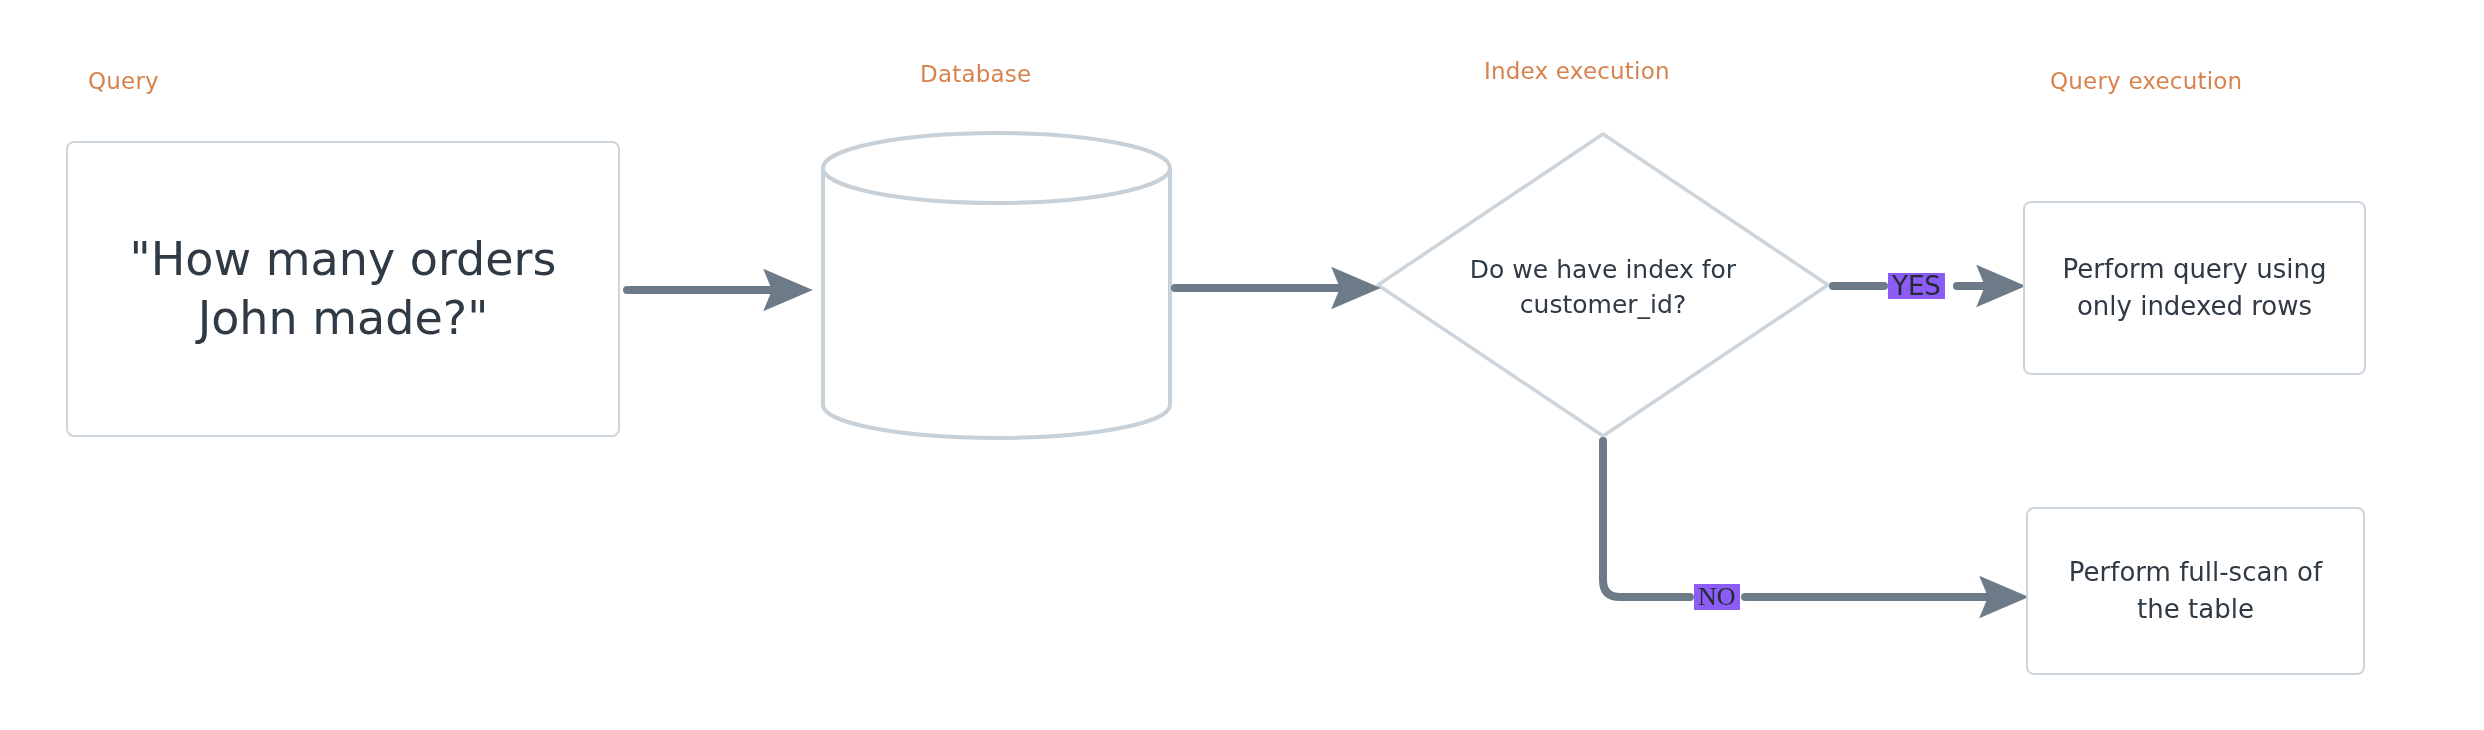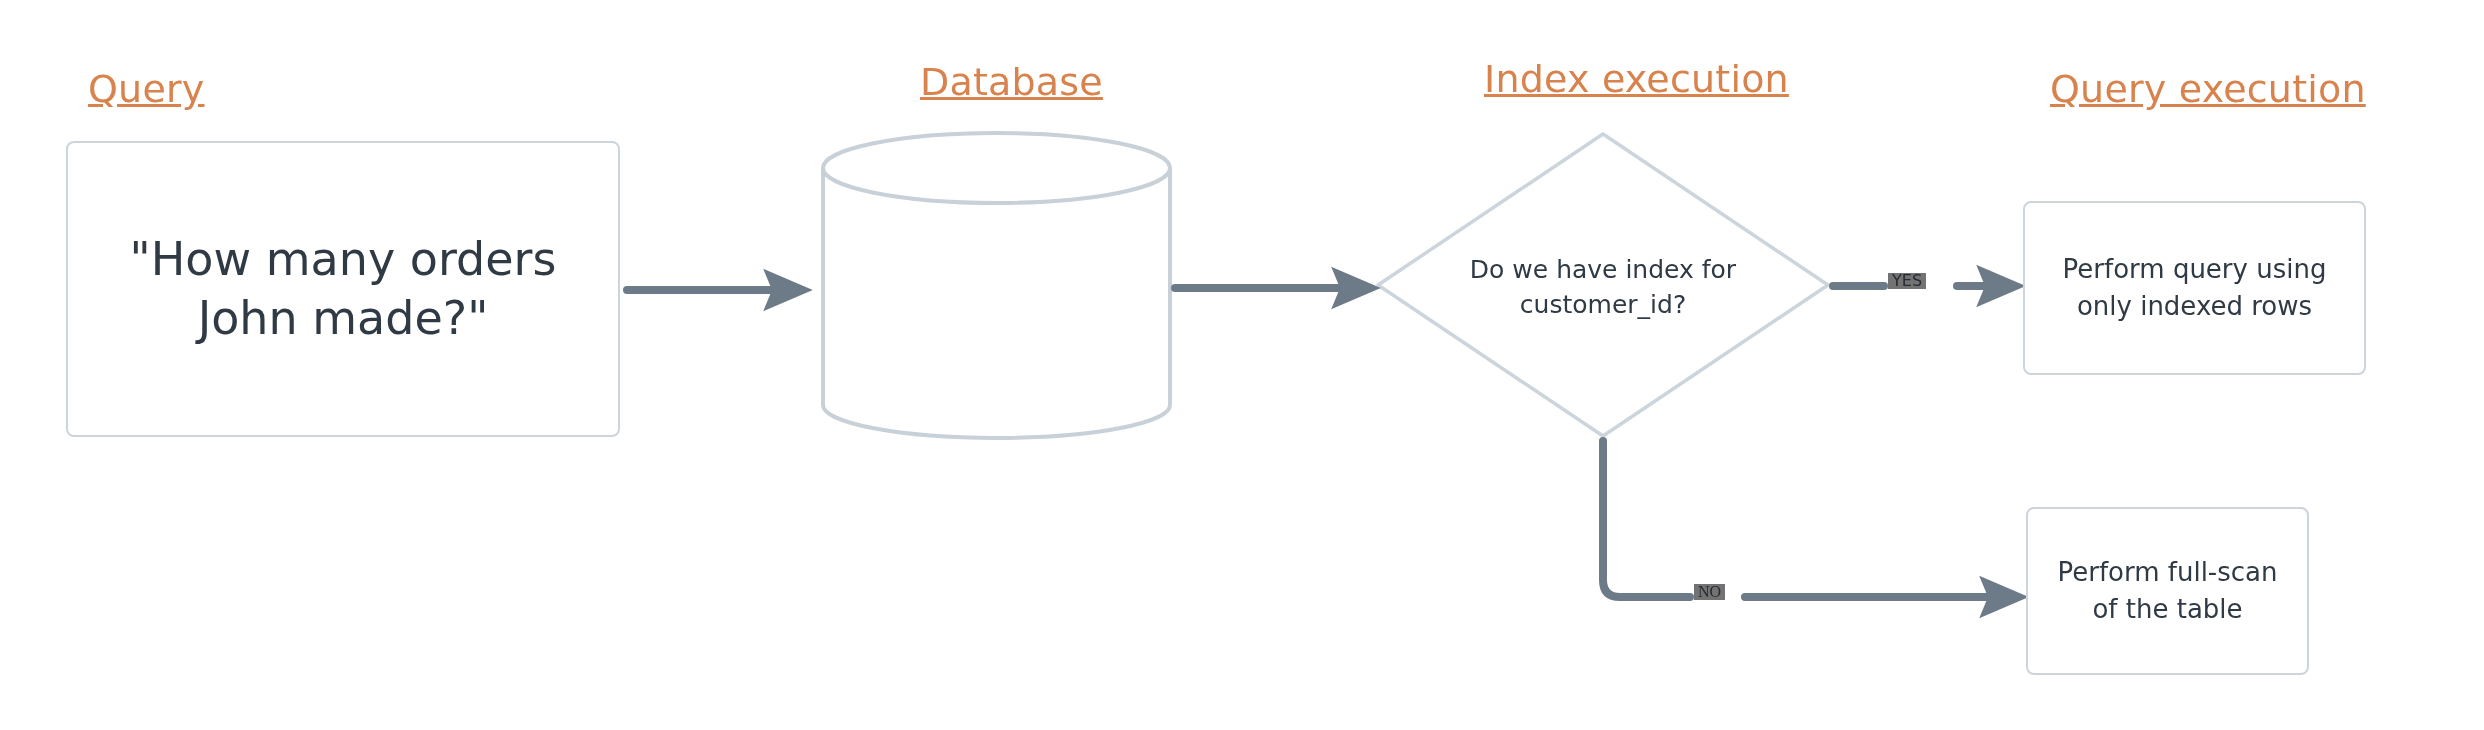--- a/index.html
+++ b/index.html
@@ -13,26 +13,25 @@
   #canvas {
     position: relative;
     width: 2484px;
     height: 730px;
     background: #ffffff;
     overflow: hidden;
   }
   .stage-label {
     position: absolute;
     color: #d8834d;
-    font-size: 38px;
+    font-size: 23px;
     font-weight: 400;
     letter-spacing: 0.2px;
     white-space: nowrap;
     line-height: 1;
-    text-decoration: underline;
   }
   .node-box {
     position: absolute;
     box-sizing: border-box;
     border: 2px solid #ccd4dc;
     border-radius: 8px;
     background: #ffffff;
     display: flex;
     align-items: center;
     justify-content: center;
@@ -45,24 +44,24 @@
     padding: 0 18px;
   }
   .exec-box {
     font-size: 26px;
     line-height: 1.42;
     padding: 4px 24px;
   }
   .edge-label {
     position: absolute;
     color: #242b33;
-    font-size: 16px;
+    font-size: 26px;
     line-height: 1;
     white-space: nowrap;
-    background: #737373;
+    background: #8b5cf6;
     padding: 0 4px;
   }
   .svg-layer {
     position: absolute;
     left: 0;
     top: 0;
     width: 2484px;
     height: 730px;
     pointer-events: none;
   }
@@ -119,15 +118,15 @@
   </svg>
 
   <div class="diamond-text" style="left:1413px; top:253px; width:380px;">Do we have index for
 customer_id?</div>
 
   <div class="edge-label" style="left:1888px; top:273px;">YES</div>
   <div class="edge-label" style="left:1694px; top:584px;font-family:Liberation Serif, serif;">NO</div>
 
   <div class="node-box exec-box" style="left:2023px; top:201px; width:343px; height:174px;">Perform query using only indexed rows</div>
 
-  <div class="node-box exec-box" style="left:2026px; top:507px; width:283px; height:168px;">Perform full-scan of the table</div>
+  <div class="node-box exec-box" style="left:2026px; top:507px; width:339px; height:168px;">Perform full-scan of the table</div>
 
 </div>
 
 </body></html>

